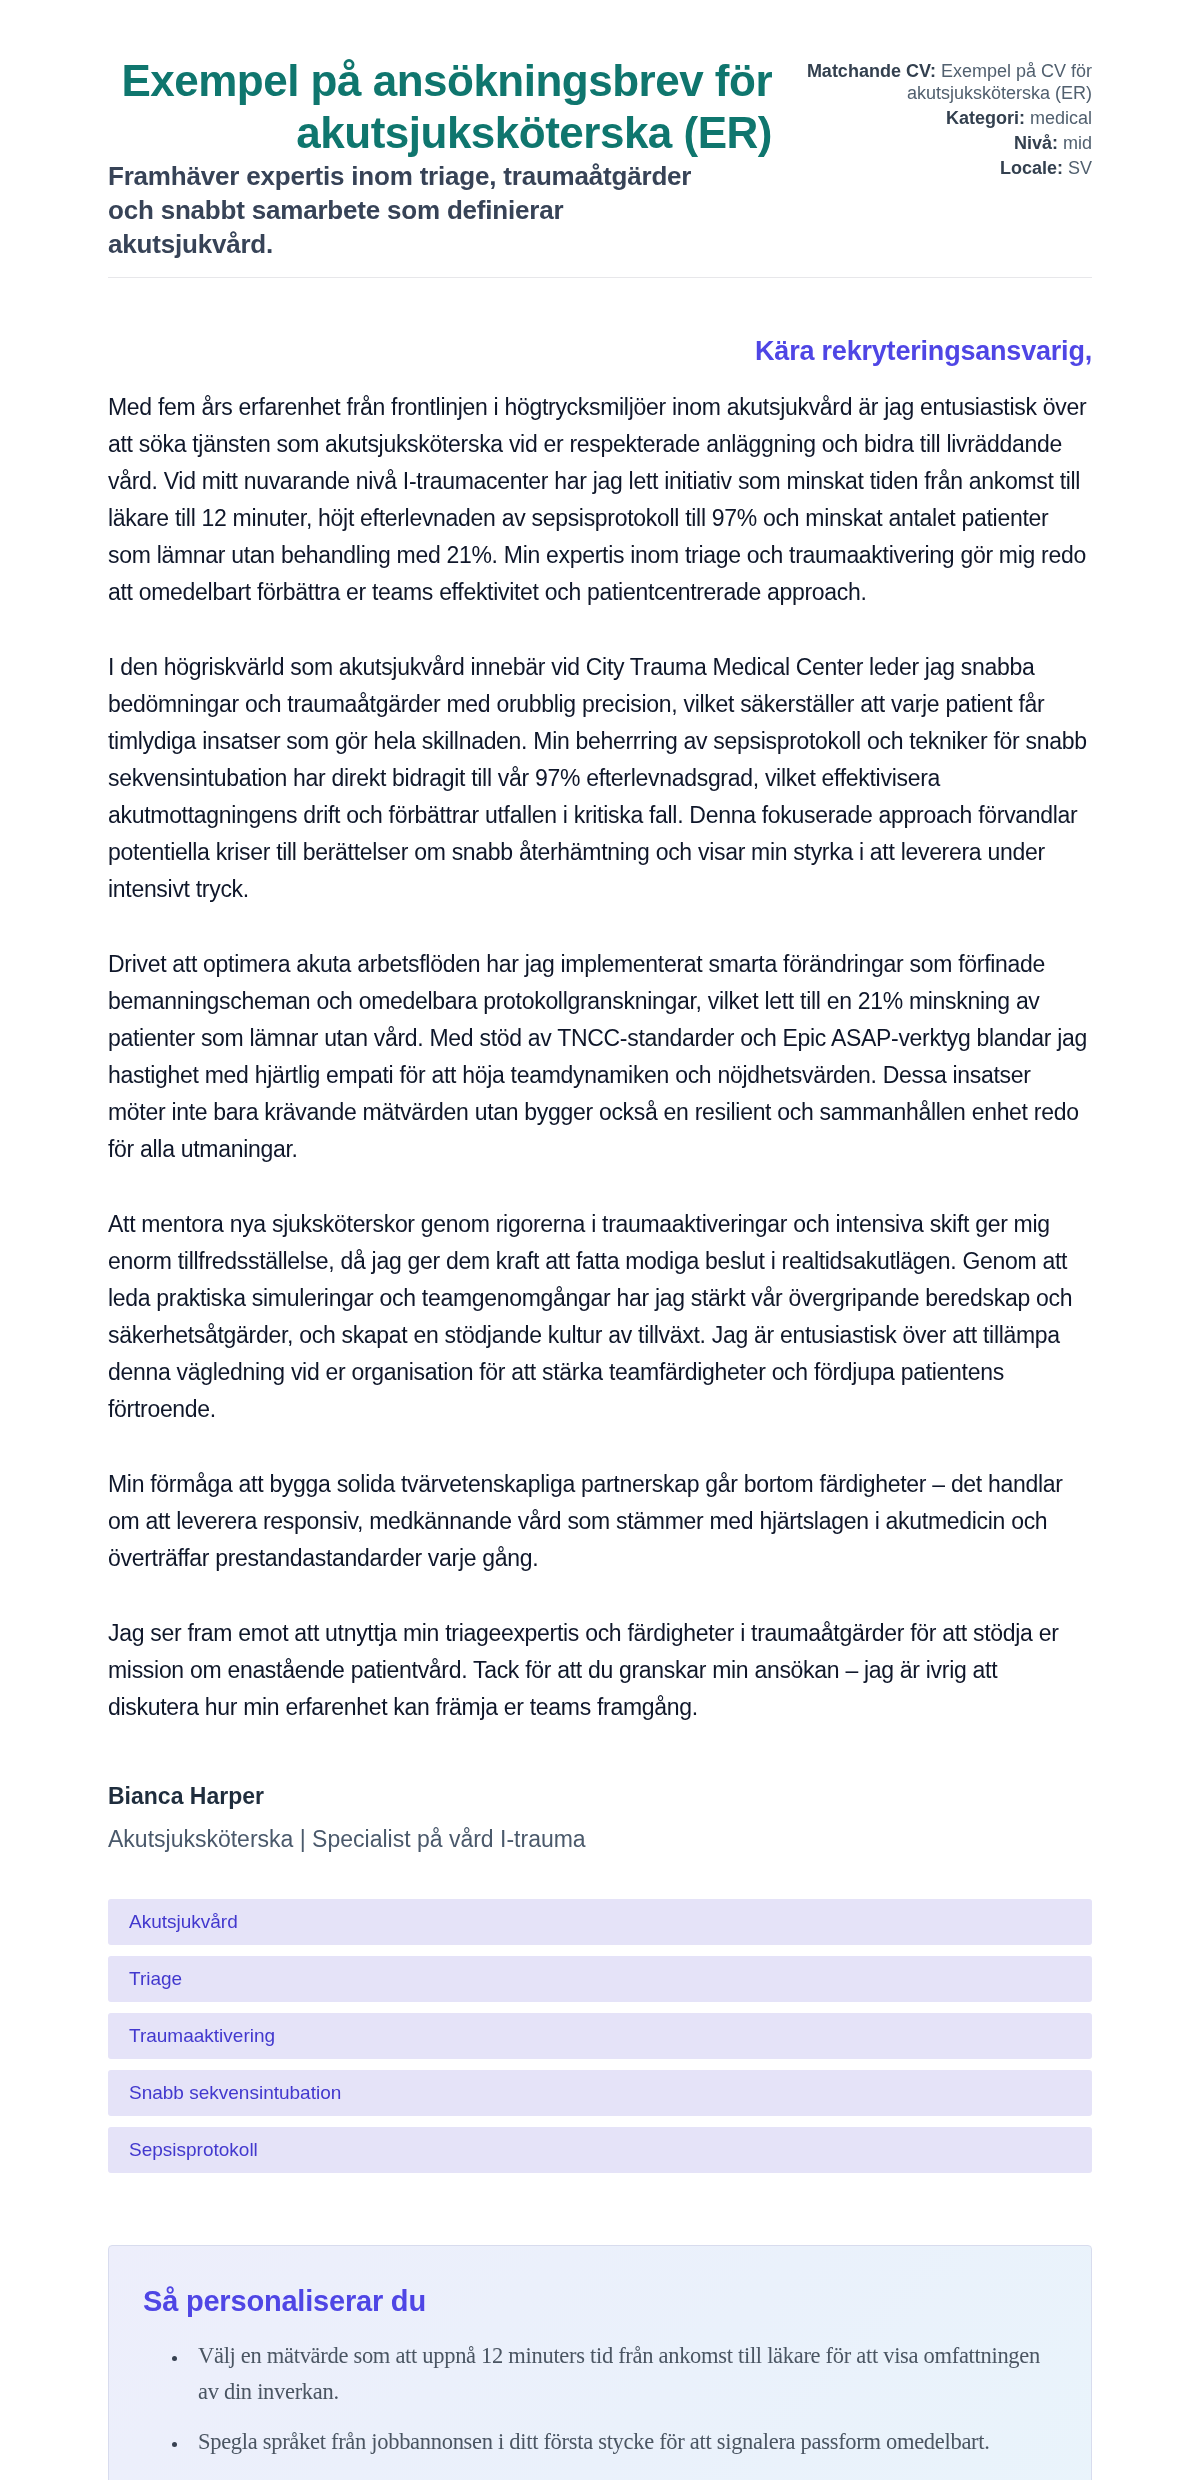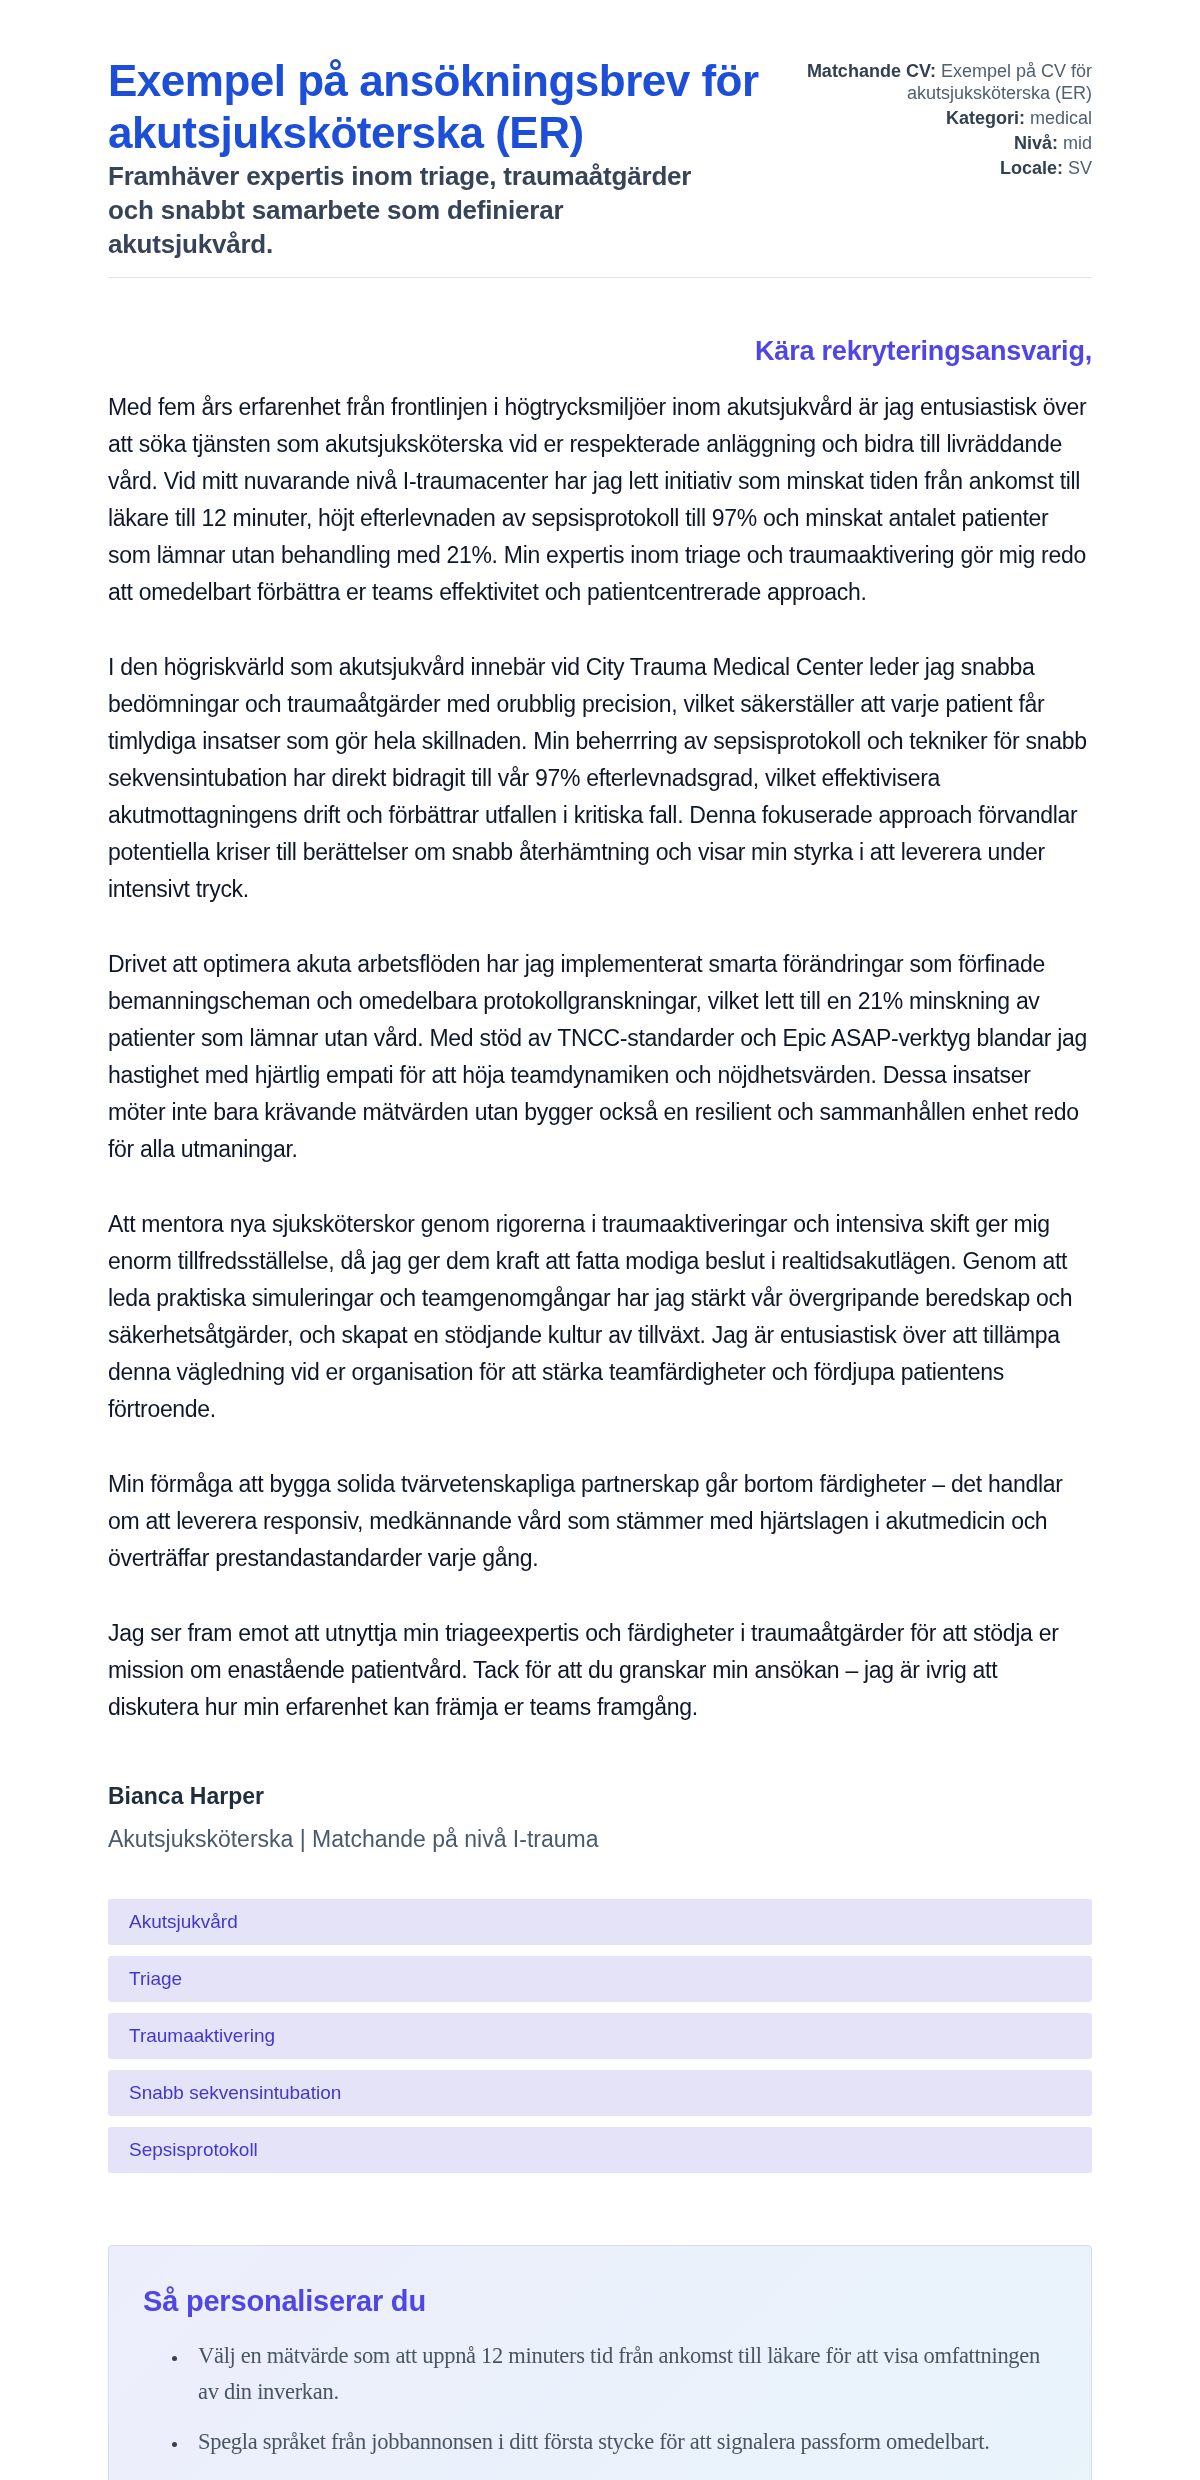--- a/index.html
+++ b/index.html
@@ -14,26 +14,27 @@
   .page {
     width: 984px;
     margin: 0 auto;
     padding: 55px 0 72px 0;
   }
 
   
   .header { display: flex; align-items: flex-start; }
   .header-left { flex: 1 1 auto; min-width: 0; }
   .title {
-    color: #1d4ed8;
+    color: #0f766e;
     font-size: 44px;
     line-height: 52px;
     font-weight: 700;
     letter-spacing: -0.5px;
     max-width: 664px;
+    text-align: right;
   }
   .subtitle {
     color: #374357;
     font-size: 26px;
     line-height: 34px;
     font-weight: 700;
     letter-spacing: -0.2px;
     max-width: 620px;
   }
   .meta {
@@ -184,21 +185,21 @@
         <p class="para">Drivet att optimera akuta arbetsflöden har jag implementerat smarta förändringar som förfinade bemanningscheman och omedelbara protokollgranskningar, vilket lett till en 21% minskning av patienter som lämnar utan vård. Med stöd av TNCC-standarder och Epic ASAP-verktyg blandar jag hastighet med hjärtlig empati för att höja teamdynamiken och nöjdhetsvärden. Dessa insatser möter inte bara krävande mätvärden utan bygger också en resilient och sammanhållen enhet redo för alla utmaningar.</p>
 
         <p class="para">Att mentora nya sjuksköterskor genom rigorerna i traumaaktiveringar och intensiva skift ger mig enorm tillfredsställelse, då jag ger dem kraft att fatta modiga beslut i realtidsakutlägen. Genom att leda praktiska simuleringar och teamgenomgångar har jag stärkt vår övergripande beredskap och säkerhetsåtgärder, och skapat en stödjande kultur av tillväxt. Jag är entusiastisk över att tillämpa denna vägledning vid er organisation för att stärka teamfärdigheter och fördjupa patientens förtroende.</p>
 
         <p class="para">Min förmåga att bygga solida tvärvetenskapliga partnerskap går bortom färdigheter – det handlar om att leverera responsiv, medkännande vård som stämmer med hjärtslagen i akutmedicin och överträffar prestandastandarder varje gång.</p>
 
         <p class="para">Jag ser fram emot att utnyttja min triageexpertis och färdigheter i traumaåtgärder för att stödja er mission om enastående patientvård. Tack för att du granskar min ansökan – jag är ivrig att diskutera hur min erfarenhet kan främja er teams framgång.</p>
       </div>
 
     <p class="sig-name">Bianca Harper</p>
-    <p class="sig-role">Akutsjuksköterska | Matchande på nivå I-trauma</p>
+    <p class="sig-role">Akutsjuksköterska | Specialist på vård I-trauma</p>
 
     <div class="tags">
 
         <span class="tag">Akutsjukvård</span>
 
         <span class="tag">Triage</span>
 
         <span class="tag">Traumaaktivering</span>
 
         <span class="tag">Snabb sekvensintubation</span>

